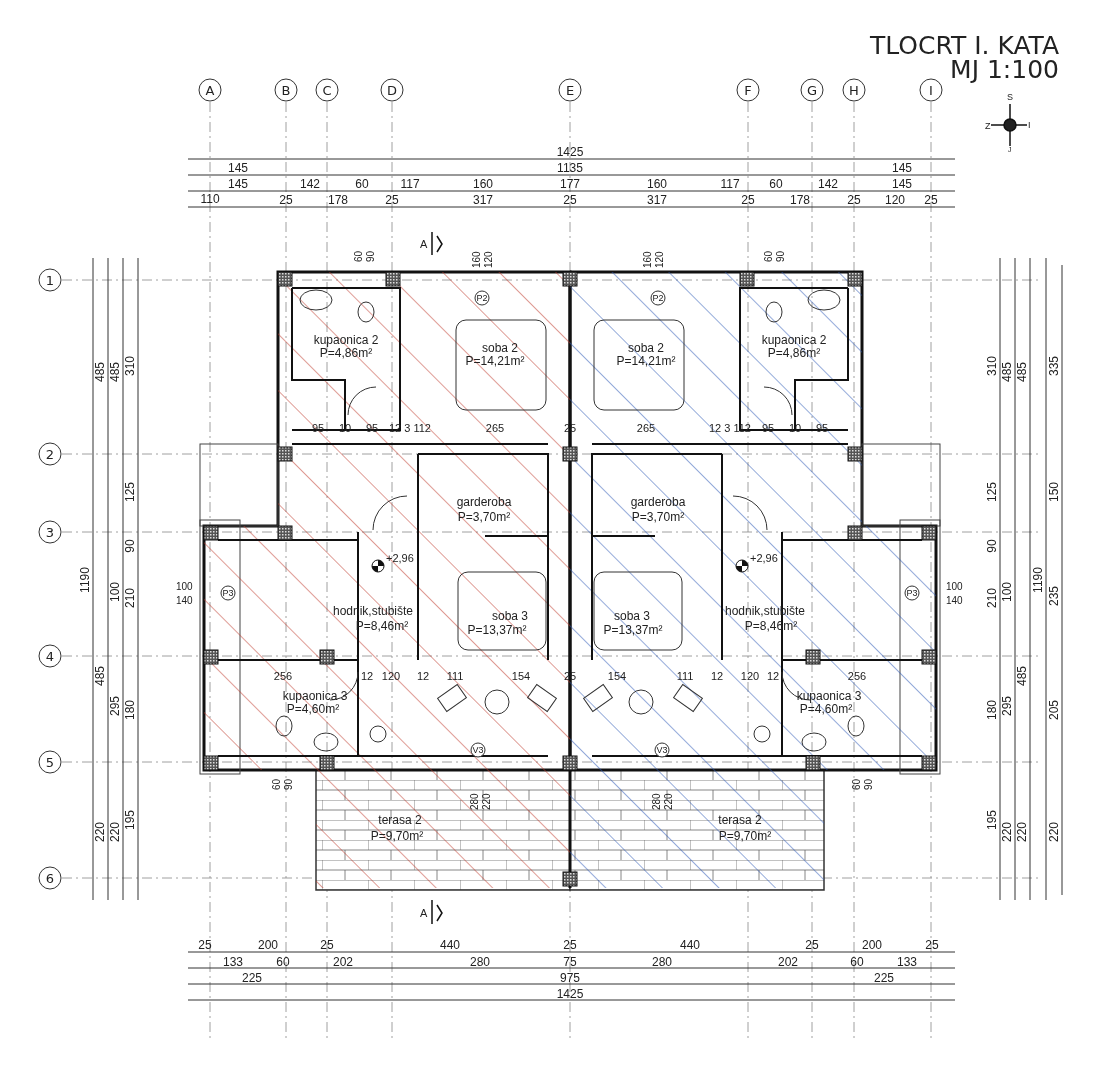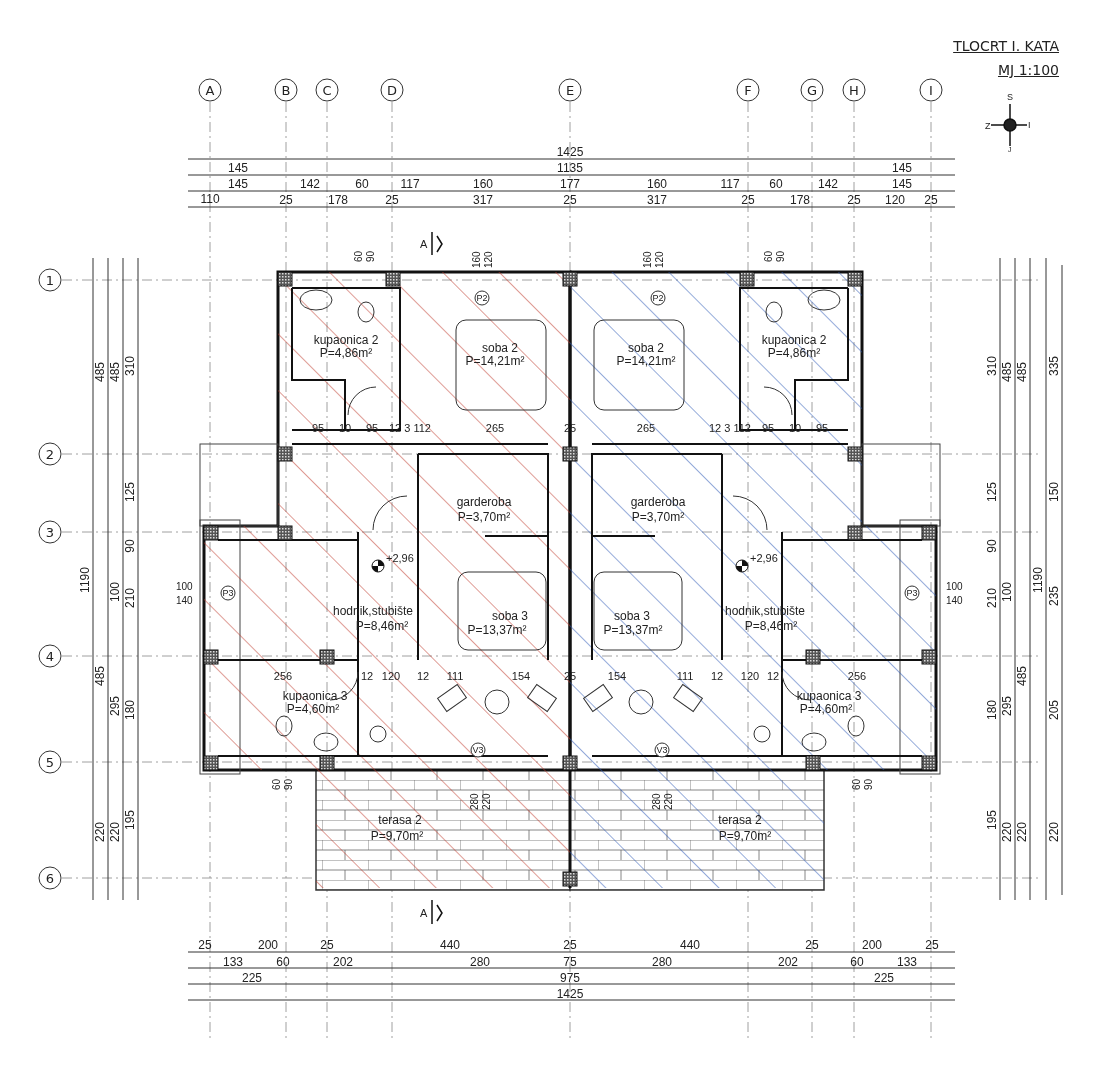--- a/index.html
+++ b/index.html
@@ -1,17 +1,17 @@
 <!DOCTYPE html>
 <html><head>
 <meta charset="utf-8">
 <style>
   html,body{margin:0;padding:0;background:#fff;}
   body{width:1095px;height:1080px;position:relative;overflow:hidden;font-family:"Liberation Sans",sans-serif;}
-  .title{position:absolute;right:36px;top:34px;text-align:right;font-size:14px;line-height:24px;color:#222;font-family:"DejaVu Sans",sans-serif;text-decoration:underline;}
+  .title{position:absolute;right:36px;top:34px;text-align:right;font-size:25px;line-height:24px;color:#222;font-family:"DejaVu Sans",sans-serif;}
   svg{position:absolute;left:0;top:0;}
   .t{font-family:"Liberation Sans",sans-serif;fill:#222;}
   .dim{font-size:12px;}
   .room{font-size:12px;}
   .ax{font-size:13px;font-family:"DejaVu Sans",sans-serif;fill:#222;}
 </style>
 </head>
 <body>
 
 <div class="title">

